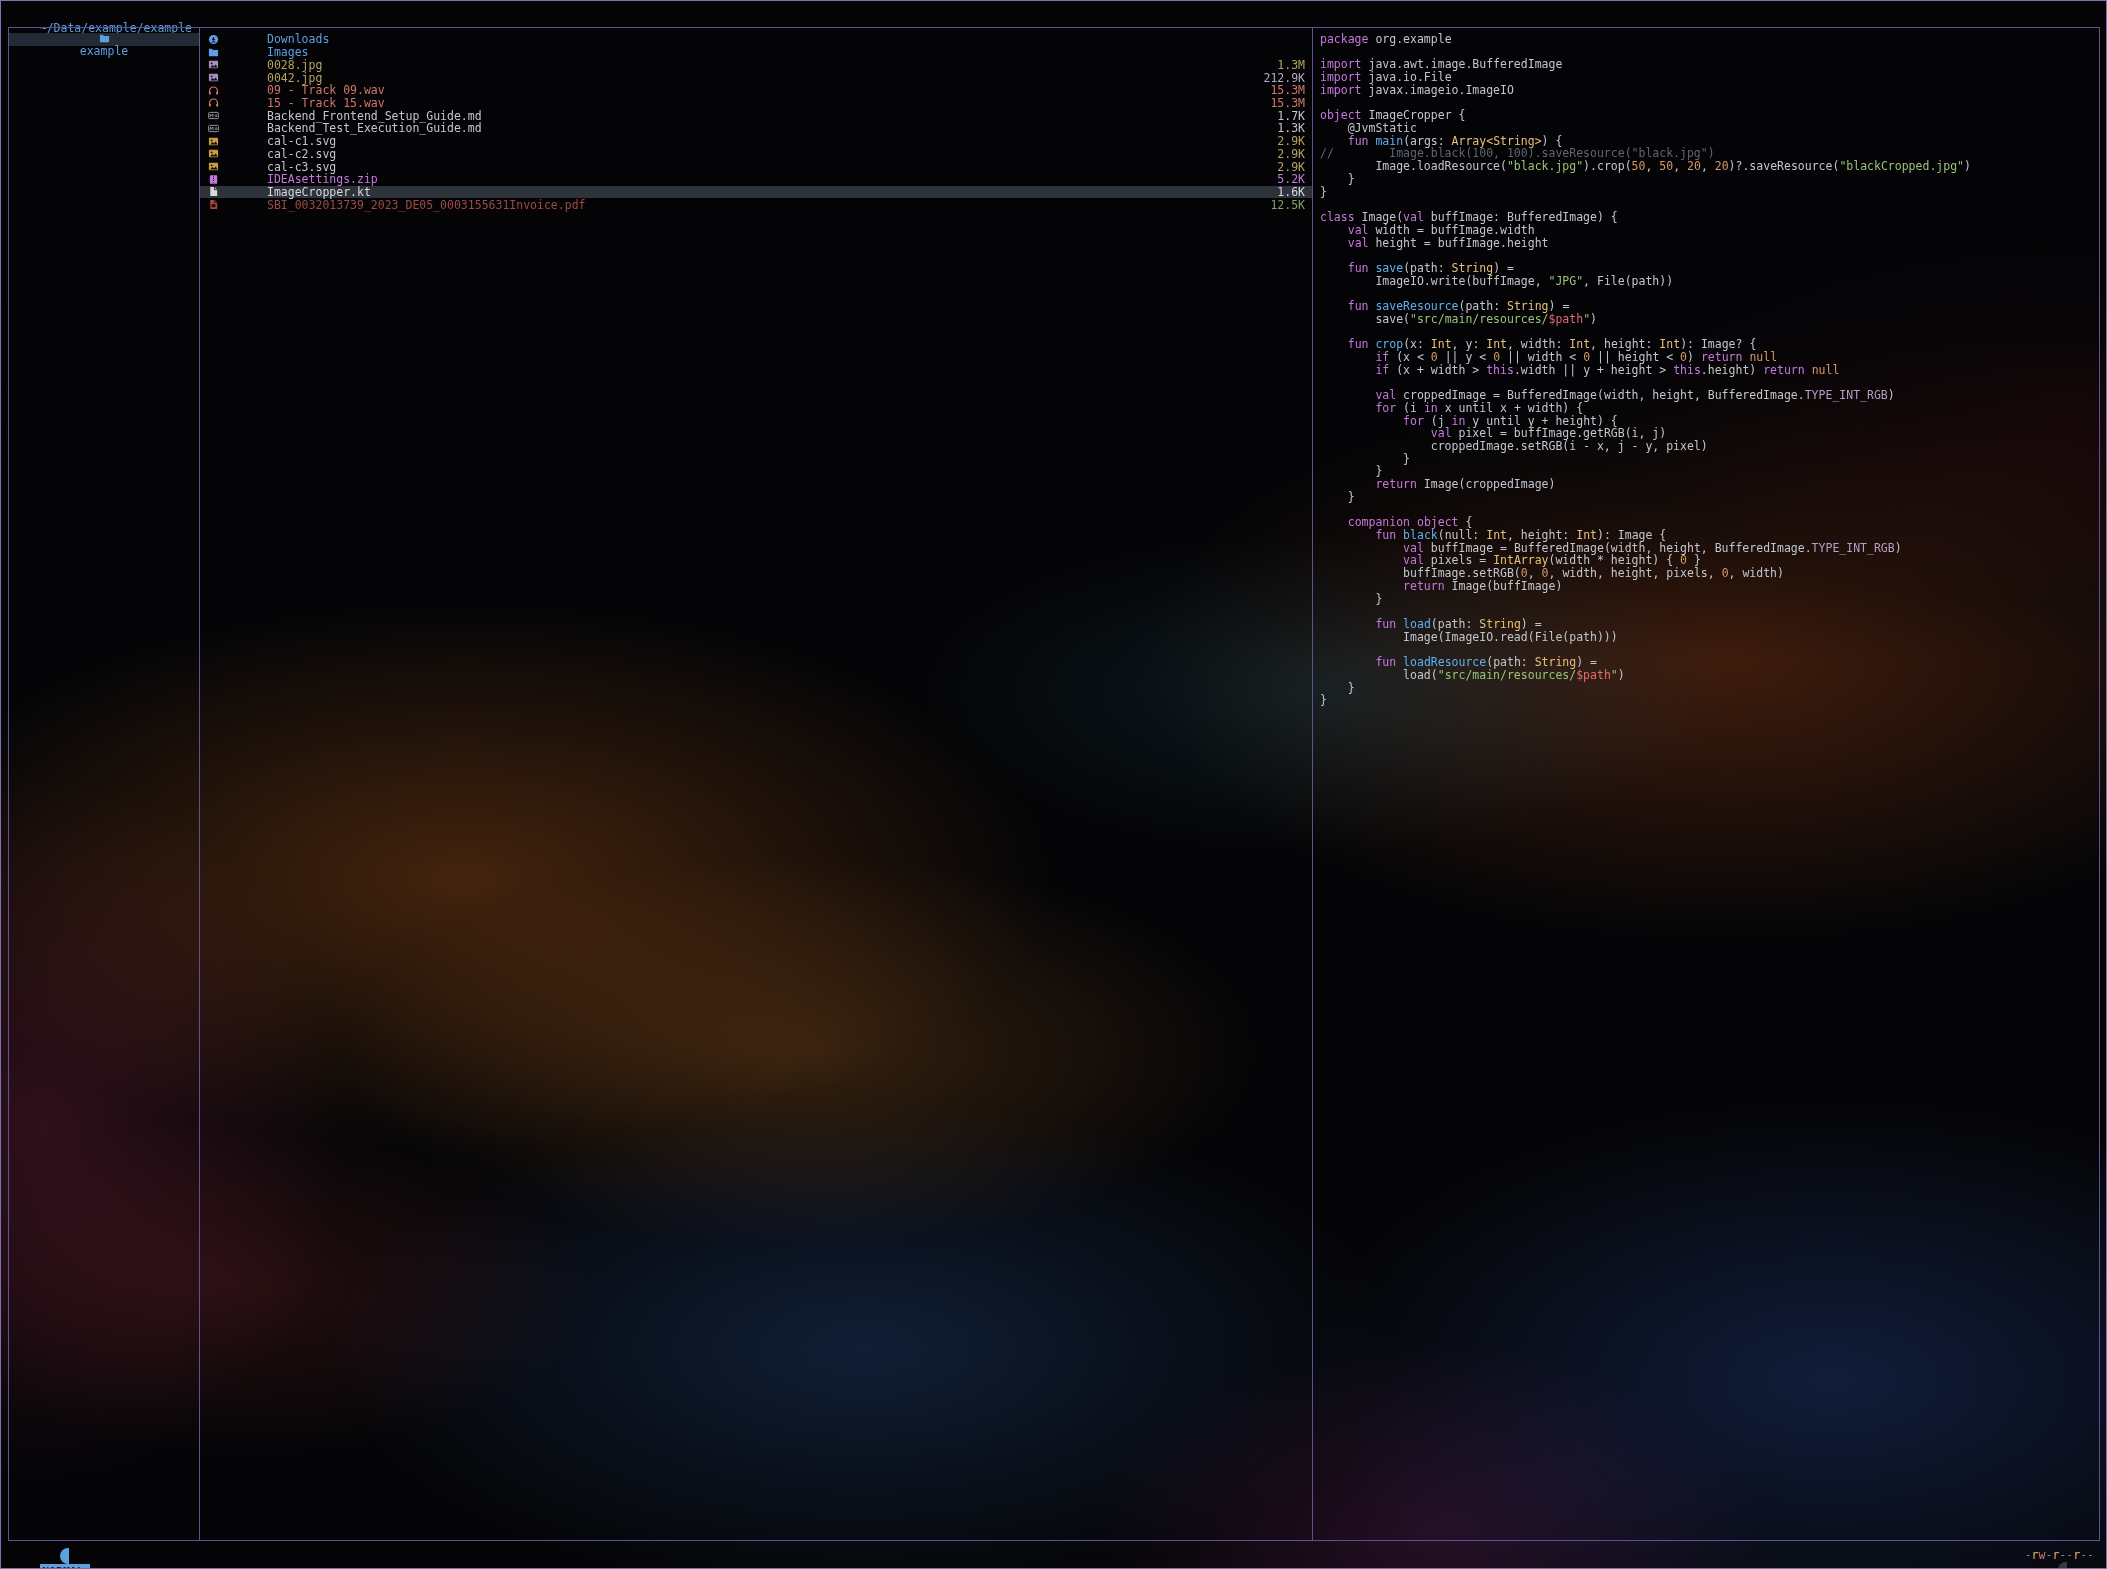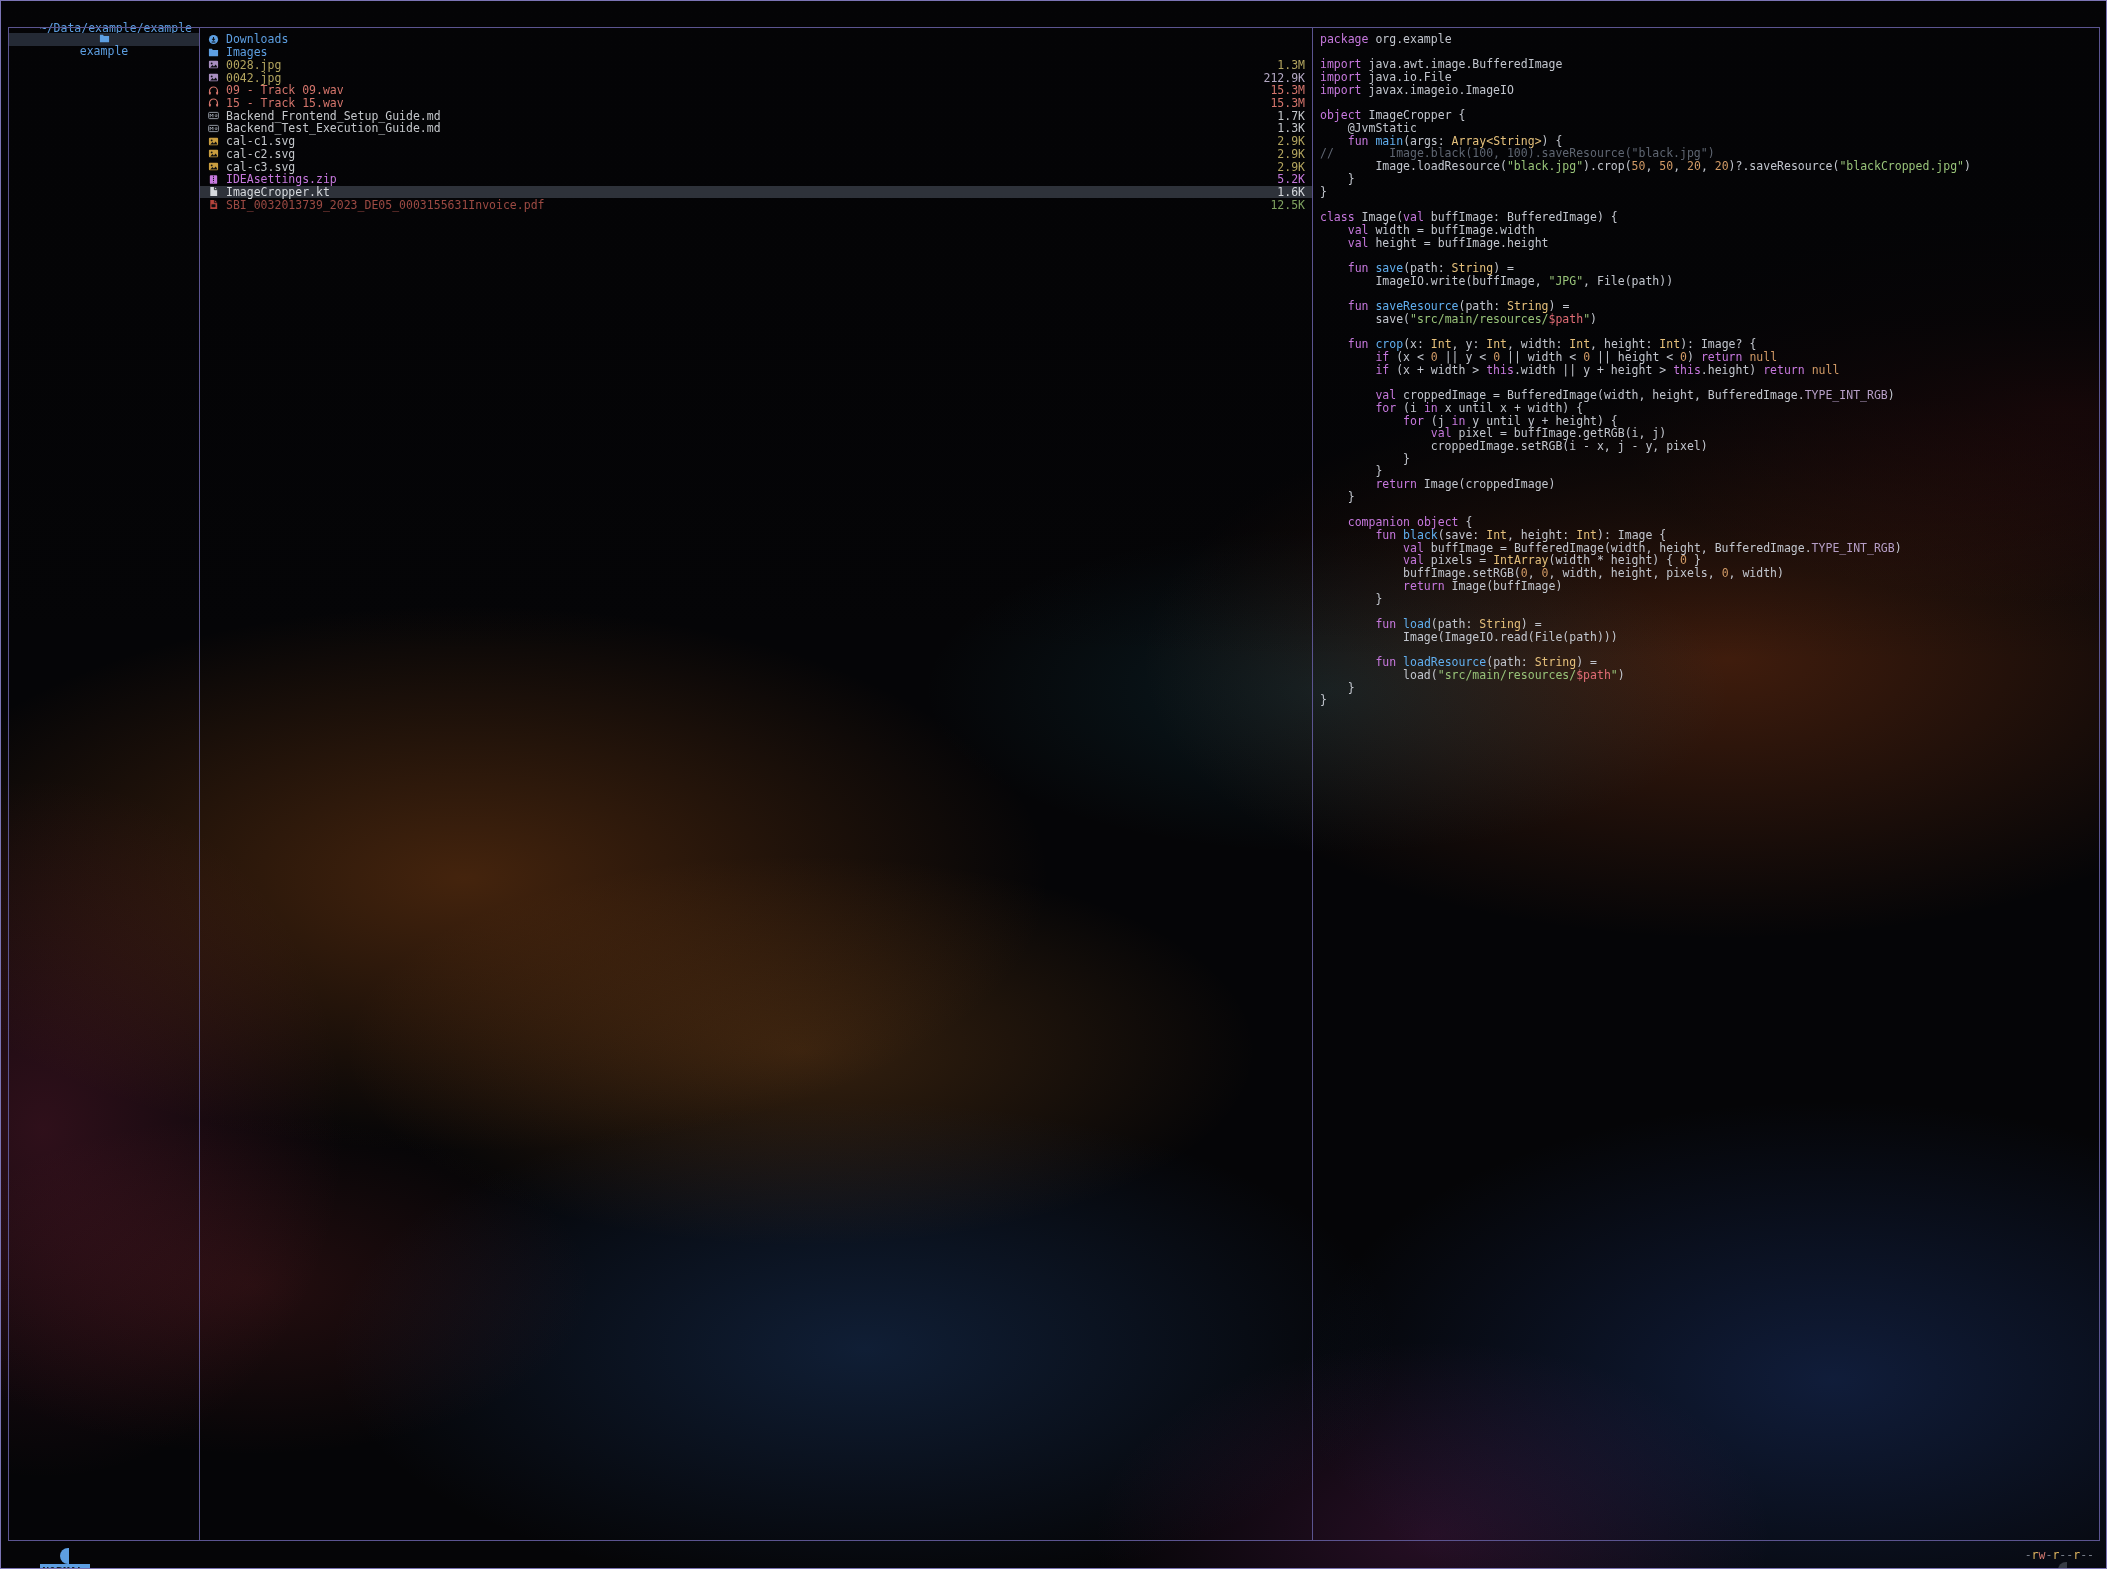--- a/index.html
+++ b/index.html
@@ -23,21 +23,21 @@
       #050507;
   }
   .titlebar{position:absolute;left:11px;top:6px;height:14px;line-height:14px;color:var(--ui-accent,#5d9fe2);white-space:pre;}
   .main-box{position:absolute;left:7px;top:26px;right:6px;bottom:27px;border:1px solid var(--ui-border,#5b5490);}
   .vsep{position:absolute;top:0;bottom:0;width:1px;background:var(--ui-border,#5b5490);}
   .vsep.s1{left:190px;} .vsep.s2{left:1303px;}
   .pane{position:absolute;top:5px;bottom:0;overflow:hidden;}
   .pane.parent{left:0;width:190px;}
   .pane.files{left:191px;width:1112px;}
   .pane.preview{left:1304px;right:0;padding-left:7px;}
-  .frow{display:flex;align-items:center;height:12.72px;white-space:pre;}
+  .frow{display:flex;align-items:center;height:12.72px;white-space:pre;gap:41px;}
   .frow .ficon{display:inline-flex;width:12px;height:11px;margin:0 6px 0 8px;flex:none;align-items:center;}
   .frow .fname{flex:1 1 auto;overflow:hidden;}
   .frow .fsz{flex:none;padding-right:7px;}
   .frow.cursor{background:var(--ui-cursorbg,#2e323a);}
   .prow{display:flex;align-items:center;height:12.72px;white-space:pre;color:var(--ui-accent,#5d9fe2);flex-direction:column;}
   .prow .ficon{display:inline-flex;width:12px;height:11px;margin:0 6px 0 8px;flex:none;align-items:center;}
   .prow.sel{background:#242a35;}
   .cl{height:12.72px;line-height:12.72px;white-space:pre;}
   .tk-kw{color:var(--tk-kw)} .tk-fn{color:var(--tk-fn)} .tk-ty{color:var(--tk-ty)}
   .tk-st{color:var(--tk-st)} .tk-nu{color:var(--tk-nu)} .tk-cm{color:var(--tk-cm)}
@@ -172,21 +172,21 @@
         <div class="cl"><span class="tk-pl">        </span><span class="tk-kw">for</span><span class="tk-pl"> (i </span><span class="tk-kw">in</span><span class="tk-pl"> x until x + width) {</span></div>
         <div class="cl"><span class="tk-pl">            </span><span class="tk-kw">for</span><span class="tk-pl"> (j </span><span class="tk-kw">in</span><span class="tk-pl"> y until y + height) {</span></div>
         <div class="cl"><span class="tk-pl">                </span><span class="tk-kw">val</span><span class="tk-pl"> pixel = buffImage.getRGB(i, j)</span></div>
         <div class="cl"><span class="tk-pl">                croppedImage.setRGB(i - x, j - y, pixel)</span></div>
         <div class="cl"><span class="tk-pl">            }</span></div>
         <div class="cl"><span class="tk-pl">        }</span></div>
         <div class="cl"><span class="tk-pl">        </span><span class="tk-kw">return</span><span class="tk-pl"> Image(croppedImage)</span></div>
         <div class="cl"><span class="tk-pl">    }</span></div>
         <div class="cl">&nbsp;</div>
         <div class="cl"><span class="tk-pl">    </span><span class="tk-kw">companion</span><span class="tk-pl"> </span><span class="tk-kw">object</span><span class="tk-pl"> {</span></div>
-        <div class="cl"><span class="tk-pl">        </span><span class="tk-kw">fun</span><span class="tk-pl"> </span><span class="tk-fn">black</span><span class="tk-pl">(save: </span><span class="tk-ty">Int</span><span class="tk-pl">, height: </span><span class="tk-ty">Int</span><span class="tk-pl">): Image {</span></div>
+        <div class="cl"><span class="tk-pl">        </span><span class="tk-kw">fun</span><span class="tk-pl"> </span><span class="tk-fn">black</span><span class="tk-pl">(null: </span><span class="tk-ty">Int</span><span class="tk-pl">, height: </span><span class="tk-ty">Int</span><span class="tk-pl">): Image {</span></div>
         <div class="cl"><span class="tk-pl">            </span><span class="tk-kw">val</span><span class="tk-pl"> buffImage = BufferedImage(width, height, BufferedImage.</span><span class="tk-cn">TYPE_INT_RGB</span><span class="tk-pl">)</span></div>
         <div class="cl"><span class="tk-pl">            </span><span class="tk-kw">val</span><span class="tk-pl"> pixels = </span><span class="tk-ty">IntArray</span><span class="tk-pl">(width * height) { </span><span class="tk-nu">0</span><span class="tk-pl"> }</span></div>
         <div class="cl"><span class="tk-pl">            buffImage.setRGB(</span><span class="tk-nu">0</span><span class="tk-pl">, </span><span class="tk-nu">0</span><span class="tk-pl">, width, height, pixels, </span><span class="tk-nu">0</span><span class="tk-pl">, width)</span></div>
         <div class="cl"><span class="tk-pl">            </span><span class="tk-kw">return</span><span class="tk-pl"> Image(buffImage)</span></div>
         <div class="cl"><span class="tk-pl">        }</span></div>
         <div class="cl">&nbsp;</div>
         <div class="cl"><span class="tk-pl">        </span><span class="tk-kw">fun</span><span class="tk-pl"> </span><span class="tk-fn">load</span><span class="tk-pl">(path: </span><span class="tk-ty">String</span><span class="tk-pl">) =</span></div>
         <div class="cl"><span class="tk-pl">            Image(ImageIO.read(File(path)))</span></div>
         <div class="cl">&nbsp;</div>
         <div class="cl"><span class="tk-pl">        </span><span class="tk-kw">fun</span><span class="tk-pl"> </span><span class="tk-fn">loadResource</span><span class="tk-pl">(path: </span><span class="tk-ty">String</span><span class="tk-pl">) =</span></div>

